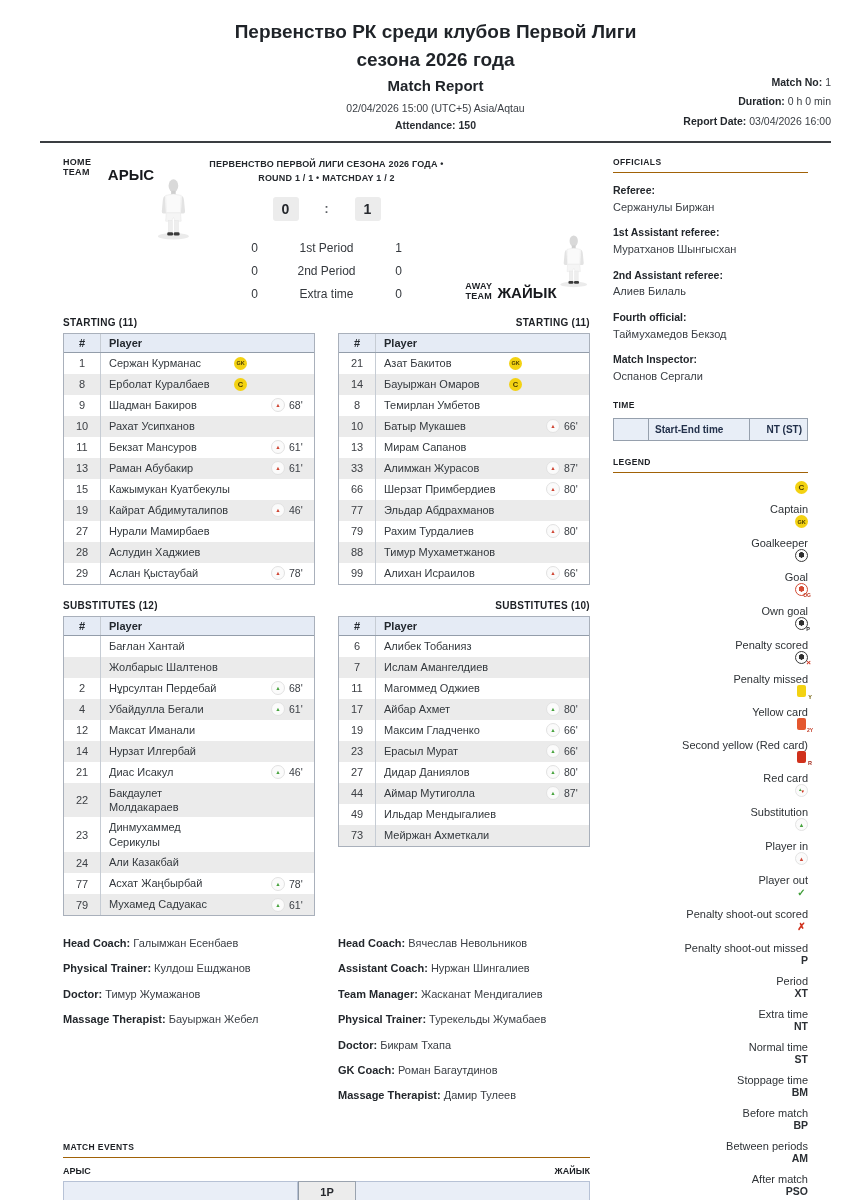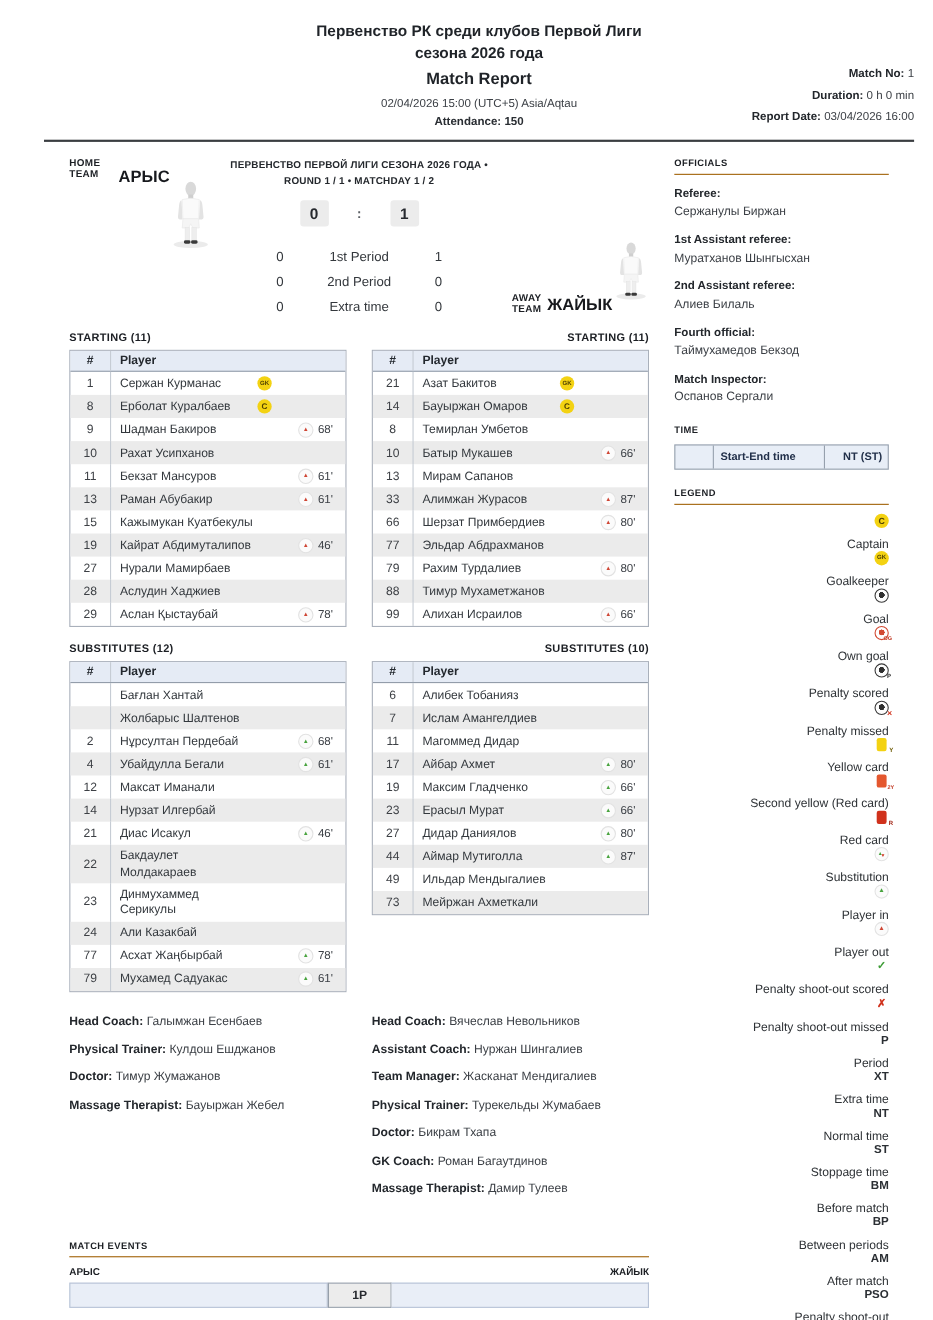--- a/index.html
+++ b/index.html
@@ -2,21 +2,21 @@
 <html><head>
 <meta charset="utf-8">
 <style>
   html,body{margin:0;padding:0;background:#fff;}
   .page{width:848px;height:1200px;overflow:hidden;background:#fff;position:relative;
         font-family:"Liberation Sans", sans-serif;color:#2e3238;}
   .content{padding:18px 40px 0 63px;}
 
   
   .hdr{position:relative;text-align:center;}
-  .hdr-title{font-size:14px;font-weight:bold;color:#1f2328;line-height:1.45;}
+  .hdr-title{font-size:19px;font-weight:bold;color:#1f2328;line-height:1.45;}
   .hdr-sub{font-size:15px;font-weight:bold;color:#1f2328;margin-top:4px;}
   .hdr-dt{font-size:10.5px;color:#3c4046;margin-top:8px;}
   .hdr-att{font-size:10.5px;font-weight:bold;color:#2a2e33;margin-top:5px;}
   .hdr-meta{position:absolute;right:-23px;bottom:0;text-align:right;font-size:10.5px;color:#3c4046;line-height:1.85;}
   .hdr-meta b{color:#23272c;}
   .top-rule{border:none;border-top:2px solid #3a3d41;margin:10px -23px 14px -23px;}
 
   
   .columns{display:flex;gap:23px;align-items:flex-start;}
   .main{width:527px;flex:none;}
@@ -694,21 +694,21 @@
                         <span class="event">
                           <span class="evicon"></span>
                           <span class="minute"></span>
                         </span>
                       </div>
                     </div>
 
                     <div class="trow">
                       <div class="cell-num">11</div>
                       <div class="cell-player">
-                        <span class="pname">Магоммед Дидар</span>
+                        <span class="pname">Магоммед Оджиев</span>
 
                         <span class="event">
                           <span class="evicon"></span>
                           <span class="minute"></span>
                         </span>
                       </div>
                     </div>
 
                     <div class="trow">
                       <div class="cell-num">17</div>

